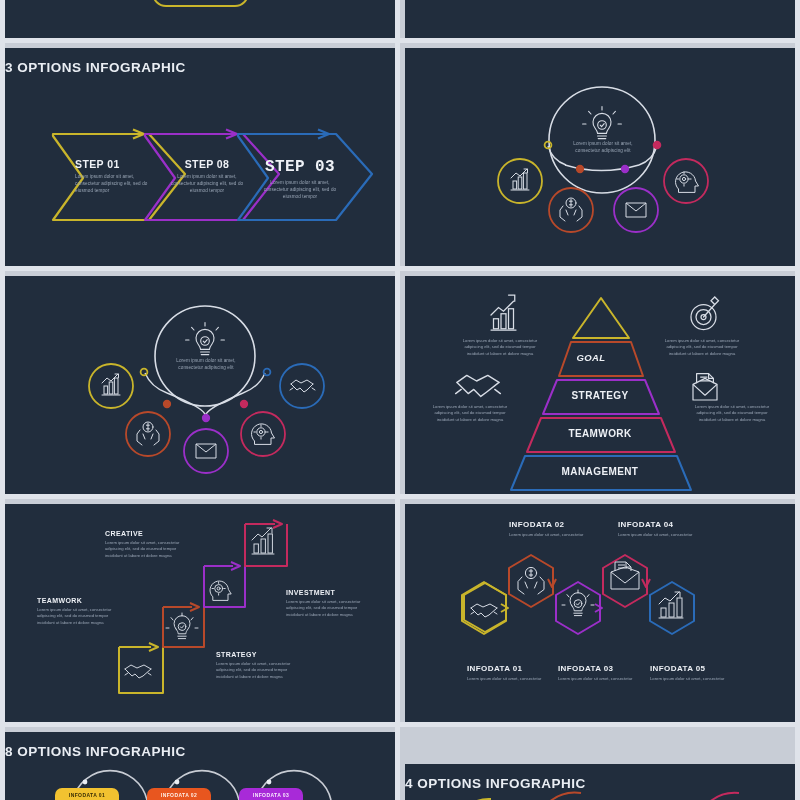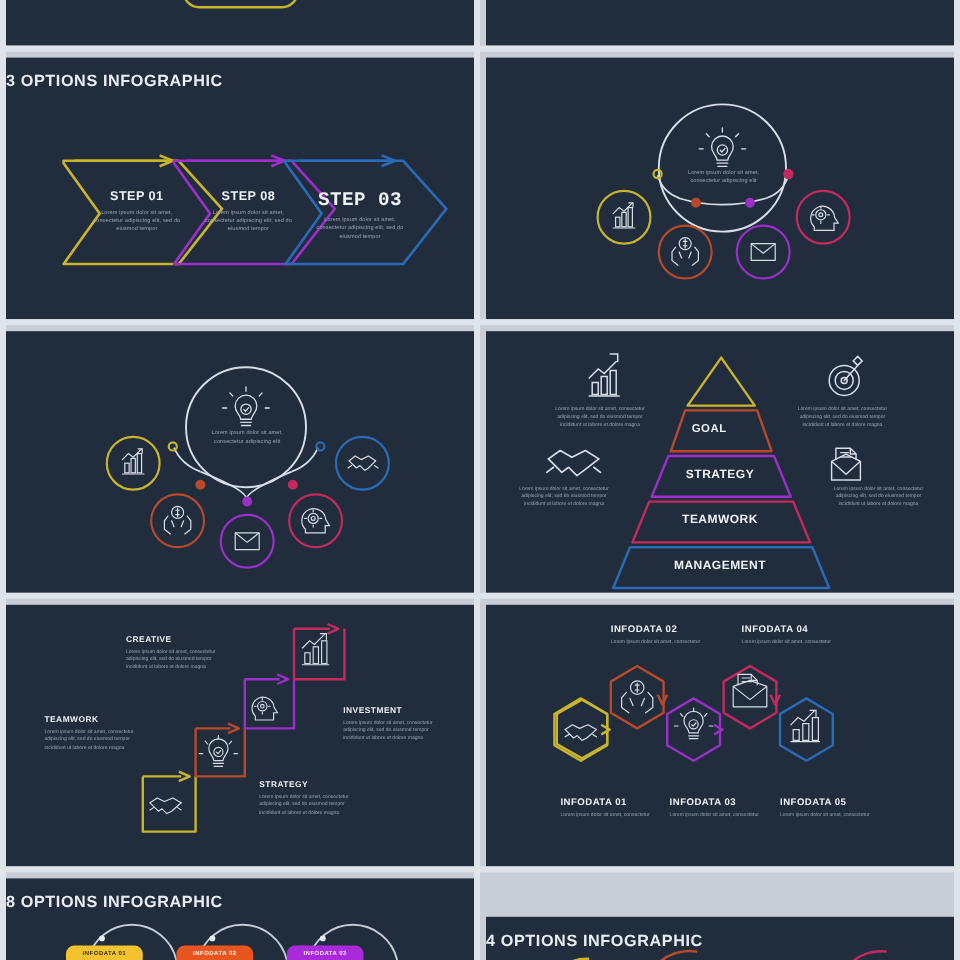--- a/index.html
+++ b/index.html
@@ -62,21 +62,21 @@
         <path d="M221,81.5 L232,86 L221,90.5" fill="none" stroke="#9b2fc9" stroke-width="2.2" stroke-linejoin="round"></path>
       </g>
 
       <g>
         <path d="M233,88 L233,86 L331,86 L367,126 L331,172 L233,172 L263,130 Z" fill="none" stroke="#2a6bb8" stroke-width="2.2" stroke-linejoin="round"></path>
         <path d="M243,86 L318,86" stroke="#2a6bb8" stroke-width="2.2" fill="none"></path>
         <path d="M313,81.5 L324,86 L313,90.5" fill="none" stroke="#2a6bb8" stroke-width="2.2" stroke-linejoin="round"></path>
       </g>
     </svg>
 
-    <div class="txtwrap" style="left:70px;top:110px;width:78px;text-align:center;">
+    <div class="txtwrap" style="left:70px;top:110px;width:78px;text-align:left;">
       <div class="head" style="font-size:10.5px;">STEP 01</div>
       <div class="lorem" style="margin-top:4px;">Lorem ipsum dolor sit amet, consectetur adipiscing elit, sed do eiusmod tempor</div>
     </div>
     <div class="txtwrap" style="left:163px;top:110px;width:78px;text-align:center;">
       <div class="head" style="font-size:10.5px;">STEP 08</div>
       <div class="lorem" style="margin-top:4px;">Lorem ipsum dolor sit amet, consectetur adipiscing elit, sed do eiusmod tempor</div>
     </div>
     <div class="txtwrap" style="left:256px;top:110px;width:78px;text-align:center;">
       <div class="head" style="font-size:16px;font-family:Liberation Mono, monospace;">STEP 03</div>
       <div class="lorem" style="margin-top:4px;">Lorem ipsum dolor sit amet, consectetur adipiscing elit, sed do eiusmod tempor</div>
@@ -253,21 +253,21 @@
 
       <g stroke="#d8dde6" stroke-width="1" fill="none" stroke-linejoin="round" transform="translate(288,100) scale(1.2)">
         <path d="M3,6 v-8 h10 l4,4 v4"></path>
         <path d="M13,-2 v4 h4"></path>
         <path d="M6,1 h6 M6,4 h8"></path>
         <path d="M0,7 l10,-5 l10,5 v13 h-20 z"></path>
         <path d="M0,7 l10,9 l10,-9"></path>
       </g>
     </svg>
 
-    <div class="txtwrap head" style="left:0;top:76px;width:372px;text-align:center;font-size:9.5px;">GOAL</div>
+    <div class="txtwrap head" style="left:0;top:76px;width:372px;text-align:center;font-size:9.5px;font-style:italic;">GOAL</div>
     <div class="txtwrap head" style="left:0;top:114px;width:390px;text-align:center;font-size:10px;">STRATEGY</div>
     <div class="txtwrap head" style="left:0;top:152px;width:390px;text-align:center;font-size:10px;">TEAMWORK</div>
     <div class="txtwrap head" style="left:0;top:190px;width:390px;text-align:center;font-size:10px;">MANAGEMENT</div>
 
     <div class="txtwrap" style="left:56px;top:62px;width:78px;text-align:center;">
       <div class="lorem-sm">Lorem ipsum dolor sit amet, consectetur adipiscing elit, sed do eiusmod tempor incididunt ut labore et dolore magna</div>
     </div>
     <div class="txtwrap" style="left:258px;top:62px;width:78px;text-align:center;">
       <div class="lorem-sm">Lorem ipsum dolor sit amet, consectetur adipiscing elit, sed do eiusmod tempor incididunt ut labore et dolore magna</div>
     </div>

